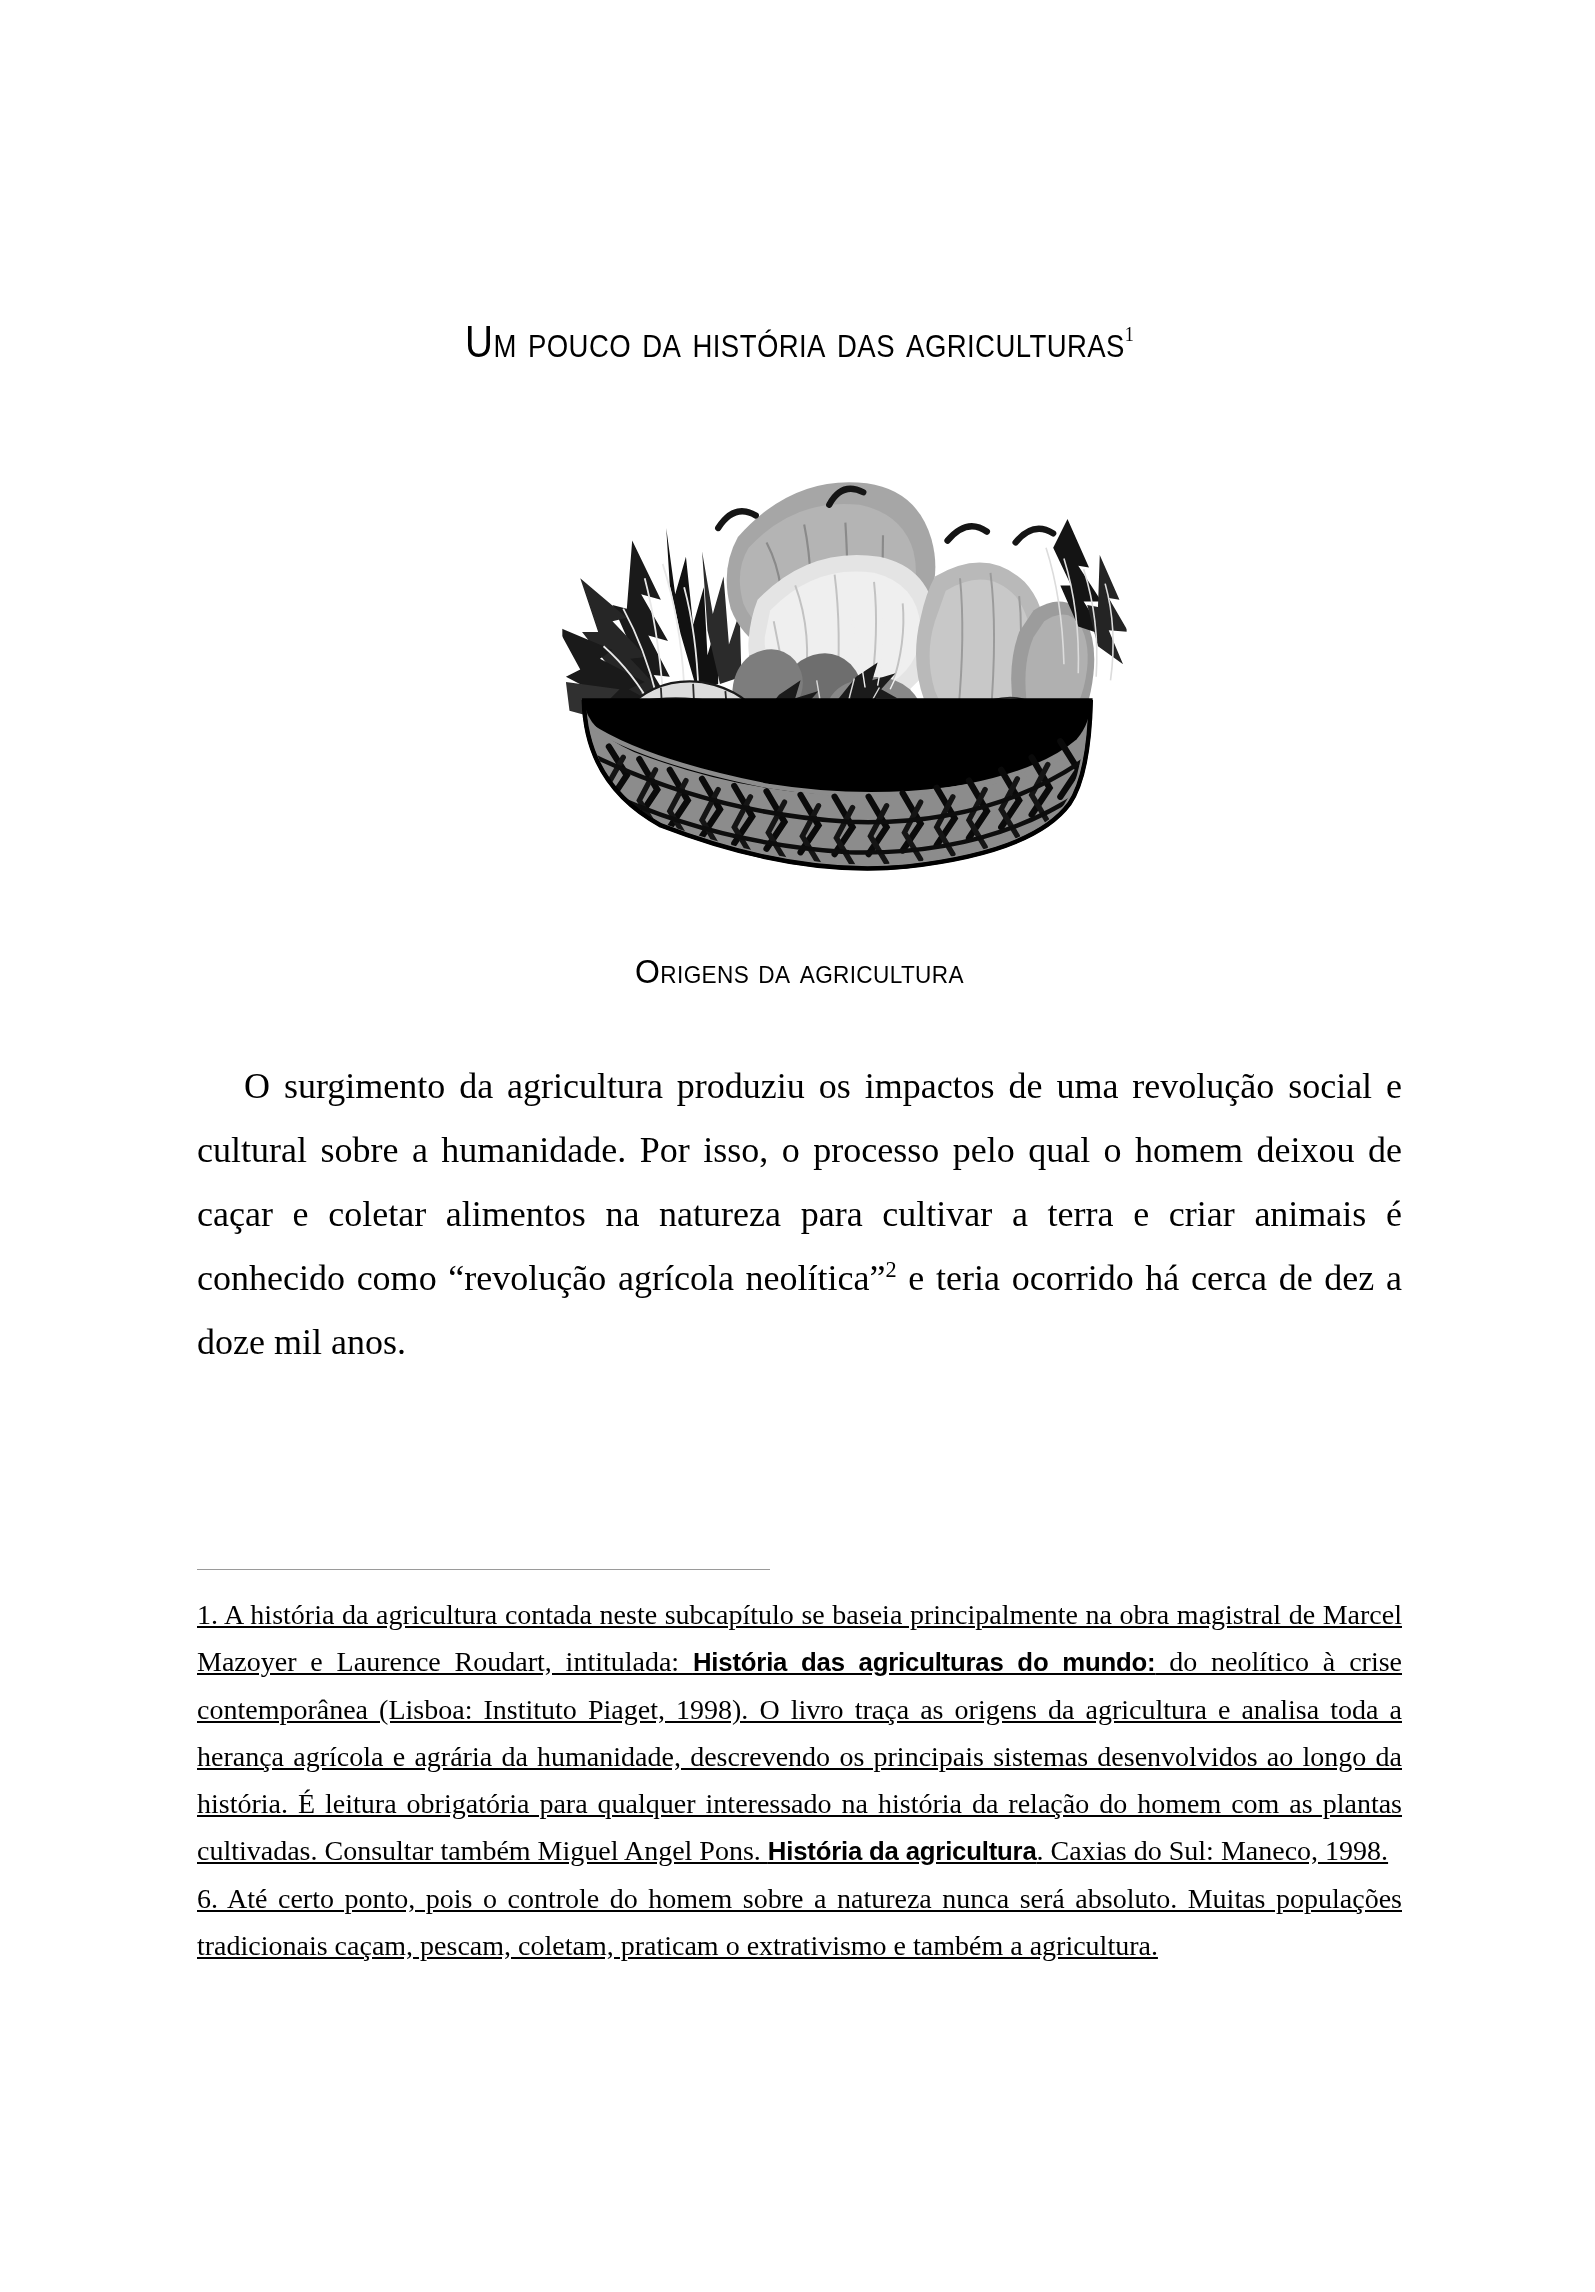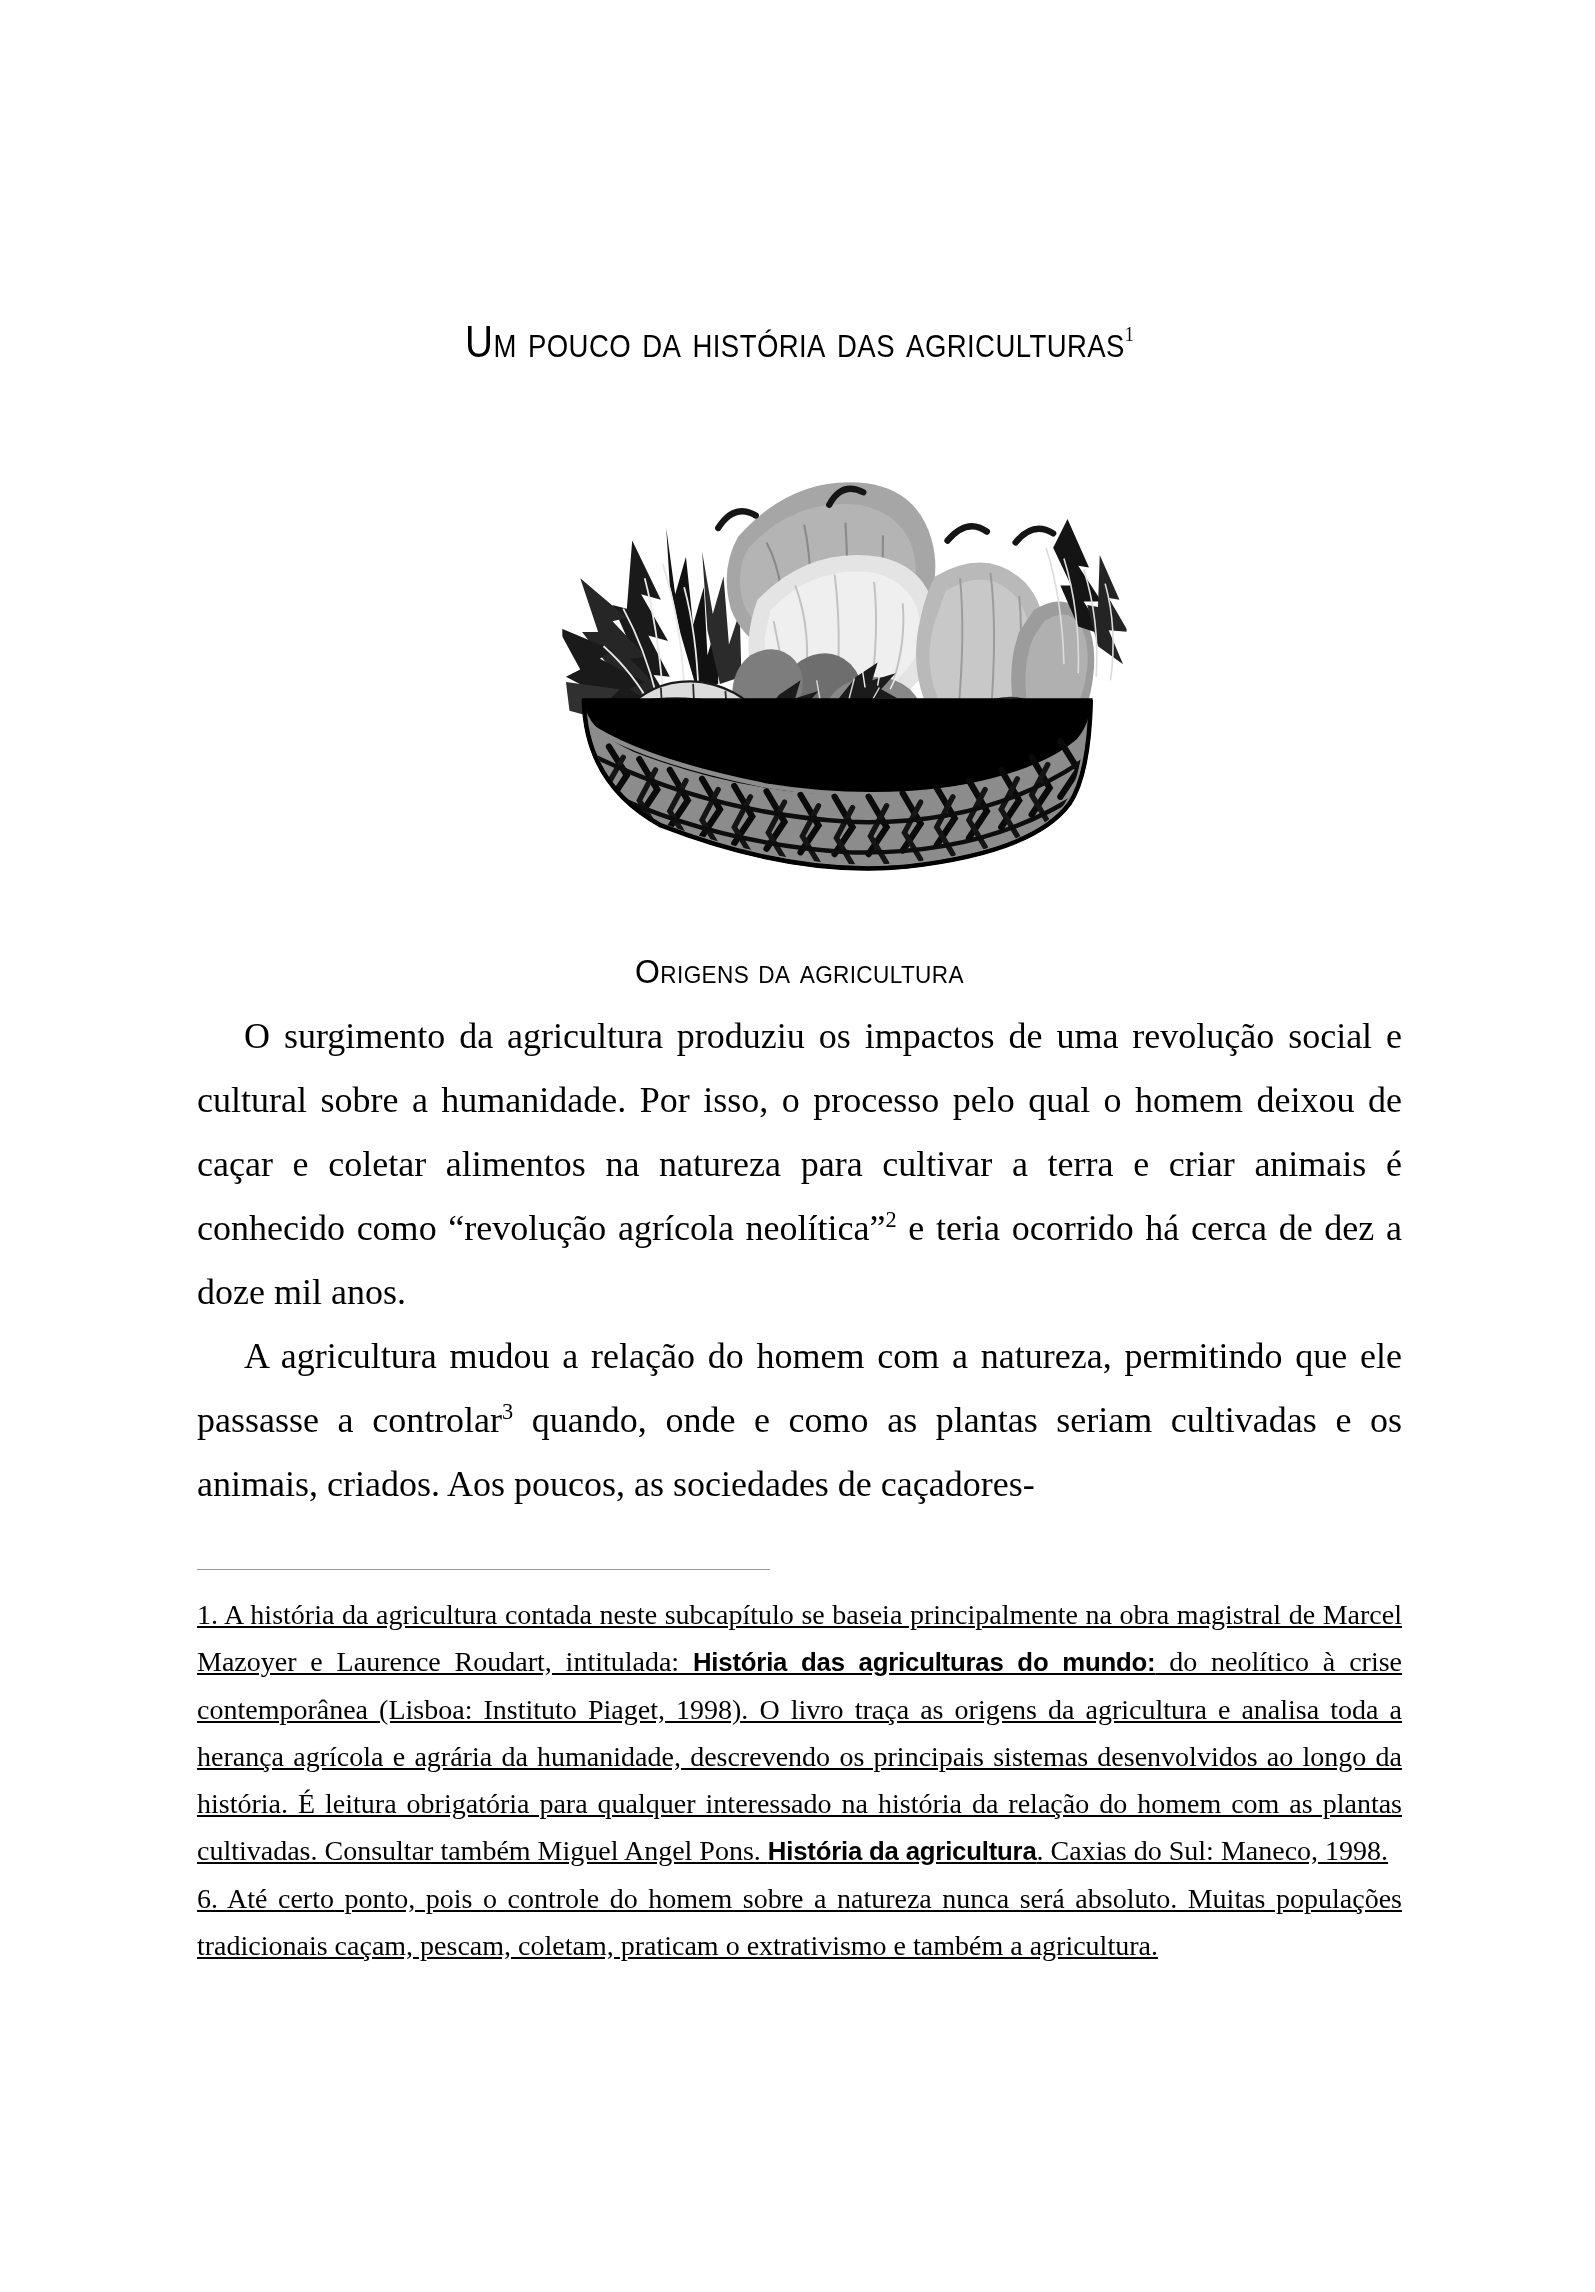--- a/index.html
+++ b/index.html
@@ -87,21 +87,21 @@
     letter-spacing: 0.4px;
     white-space: nowrap;
     transform: scaleX(0.94);
     transform-origin: center top;
   }
 
   
   .body-copy {
     position: absolute;
     left: 0;
-    top: 1004px;
+    top: 1054px;
     width: 1205px;
   }
   .body-par {
     margin: 0;
     text-indent: 47px;
     text-align: justify;
     font-family: "Liberation Serif", "DejaVu Serif", serif;
     font-size: 36px;
     line-height: 64px;
     hyphens: none;
@@ -350,21 +350,20 @@
 
           <path d="M64 288 Q66 382 150 428 Q300 486 424 474 Q566 458 606 404 Q628 372 630 288" fill="none" stroke="#000000" stroke-width="5"></path>
         </g>
       </svg>
     </figure>
 
     <h2 class="section-heading">Origens da agricultura</h2>
 
     <div class="body-copy">
       <p class="body-par">O surgimento da agricultura produziu os impactos de uma revolução social e cultural sobre a humanidade. Por isso, o processo pelo qual o homem deixou de caçar e coletar alimentos na natureza para cultivar a terra e criar animais é conhecido como “revolução agrícola neolítica”<span class="sup">2</span> e teria ocorrido há cerca de dez a doze mil anos.</p>
-      <p class="body-par">A agricultura mudou a relação do homem com a natureza, permitindo que ele passasse a controlar<span class="sup">3</span> quando, onde e como as plantas seriam cultivadas e os animais, criados. Aos poucos, as sociedades de caçadores-</p>
     </div>
 
     <div class="footnote-rule"></div>
     <div class="footnotes">
       <p class="footnote">1. A história da agricultura contada neste subcapítulo se baseia principalmente na obra magistral de Marcel Mazoyer e Laurence Roudart, intitulada: <b class="book-title">História das agriculturas do mundo:</b> do neolítico à crise contemporânea (Lisboa: Instituto Piaget, 1998). O livro traça as origens da agricultura e analisa toda a herança agrícola e agrária da humanidade, descrevendo os principais sistemas desenvolvidos ao longo da história. É leitura obrigatória para qualquer interessado na história da relação do homem com as plantas cultivadas. Consultar também Miguel Angel Pons. <b class="book-title">História da agricultura</b>. Caxias do Sul: Maneco, 1998.</p>
       <p class="footnote">6. Até certo ponto, pois o controle do homem sobre a natureza nunca será absoluto. Muitas populações tradicionais caçam, pescam, coletam, praticam o extrativismo e também a agricultura.</p>
     </div>
 
   </div>
 </div>

